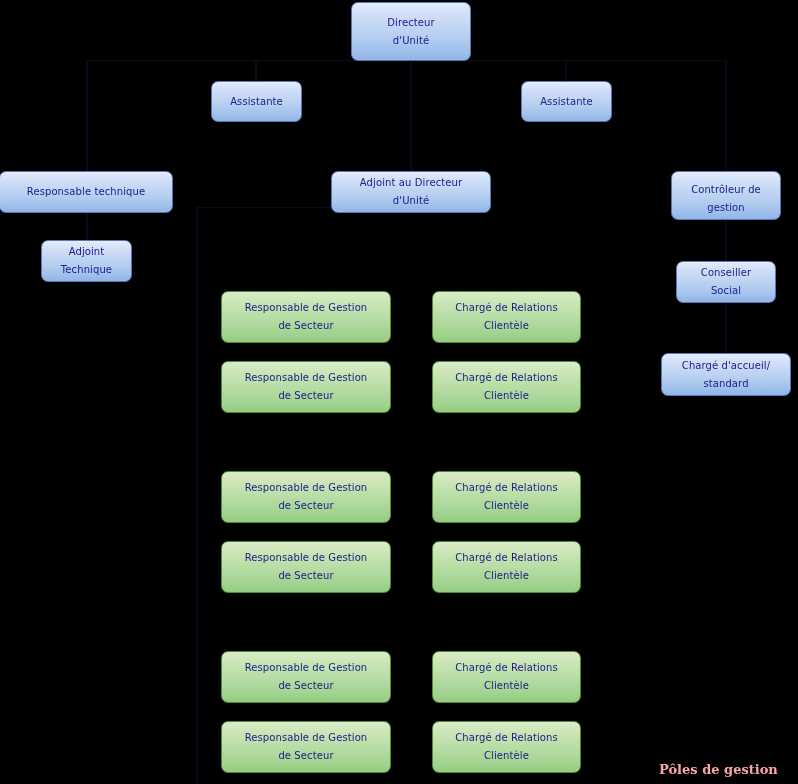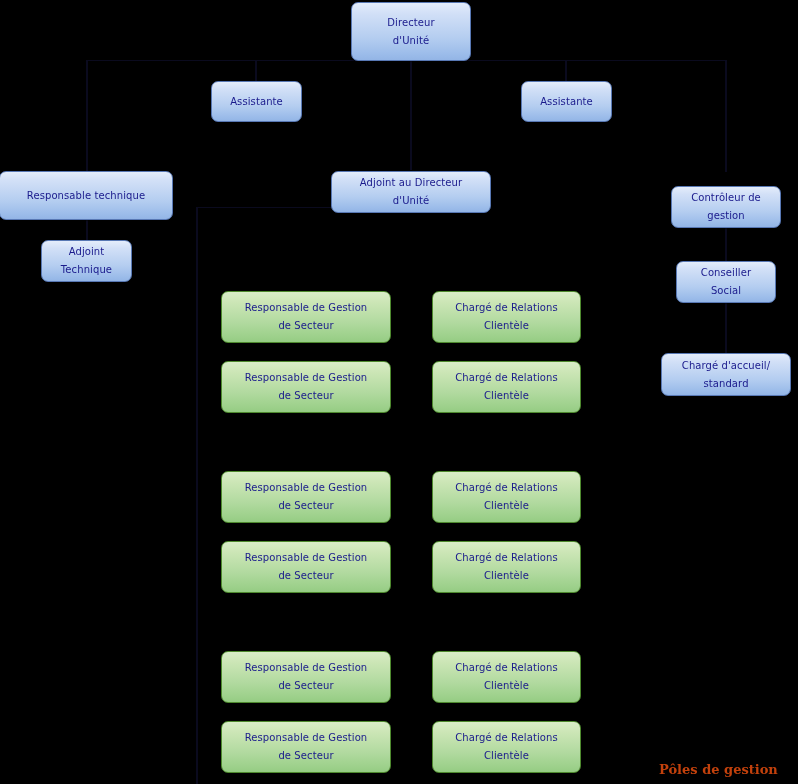--- a/index.html
+++ b/index.html
@@ -44,21 +44,21 @@
     background: linear-gradient(to bottom, #d9ecc8 0%, #cce6b6 20%, #b2daa0 60%, #9ed18c 88%, #95cc83 100%);
     border: 1px solid #4e8a2e;
     box-shadow: 0 1px 1px rgba(0,0,0,0.55);
   }
   .node .node-label {
     display: block;
     width: 100%;
   }
   .caption {
     position: absolute;
-    color: #c2410c;
+    color: #fca5a5;
     font-family: "DejaVu Serif", serif;
     font-weight: bold;
     font-size: 13px;
     white-space: nowrap;
   }
 </style>
 </head>
 <body>
 
 <div id="chart-canvas">
@@ -79,27 +79,27 @@
     <span class="node-label">Directeur<br>d'Unité</span>
   </div>
 
   <div class="node node-blue" style="left:211px; top:81px; width:91px; height:41px;">
     <span class="node-label">Assistante</span>
   </div>
   <div class="node node-blue" style="left:521px; top:81px; width:91px; height:41px;">
     <span class="node-label">Assistante</span>
   </div>
 
-  <div class="node node-blue" style="left:-1px; top:171px; width:174px; height:49px;">
+  <div class="node node-blue" style="left:-1px; top:171px; width:174px; height:42px;">
     <span class="node-label">Responsable technique</span>
   </div>
   <div class="node node-blue" style="left:331px; top:171px; width:160px; height:42px;">
     <span class="node-label">Adjoint au Directeur<br>d'Unité</span>
   </div>
-  <div class="node node-blue" style="left:671px; top:186px; width:110px; height:42px;align-items:flex-end;">
+  <div class="node node-blue" style="left:671px; top:171px; width:110px; height:49px;align-items:flex-end;">
     <span class="node-label">Contrôleur de<br>gestion</span>
   </div>
 
   <div class="node node-blue" style="left:41px; top:240px; width:91px; height:42px;">
     <span class="node-label">Adjoint<br>Technique</span>
   </div>
 
   <div class="node node-blue" style="left:661px; top:353px; width:130px; height:43px;">
     <span class="node-label">Chargé d'accueil/<br>standard</span>
   </div>

